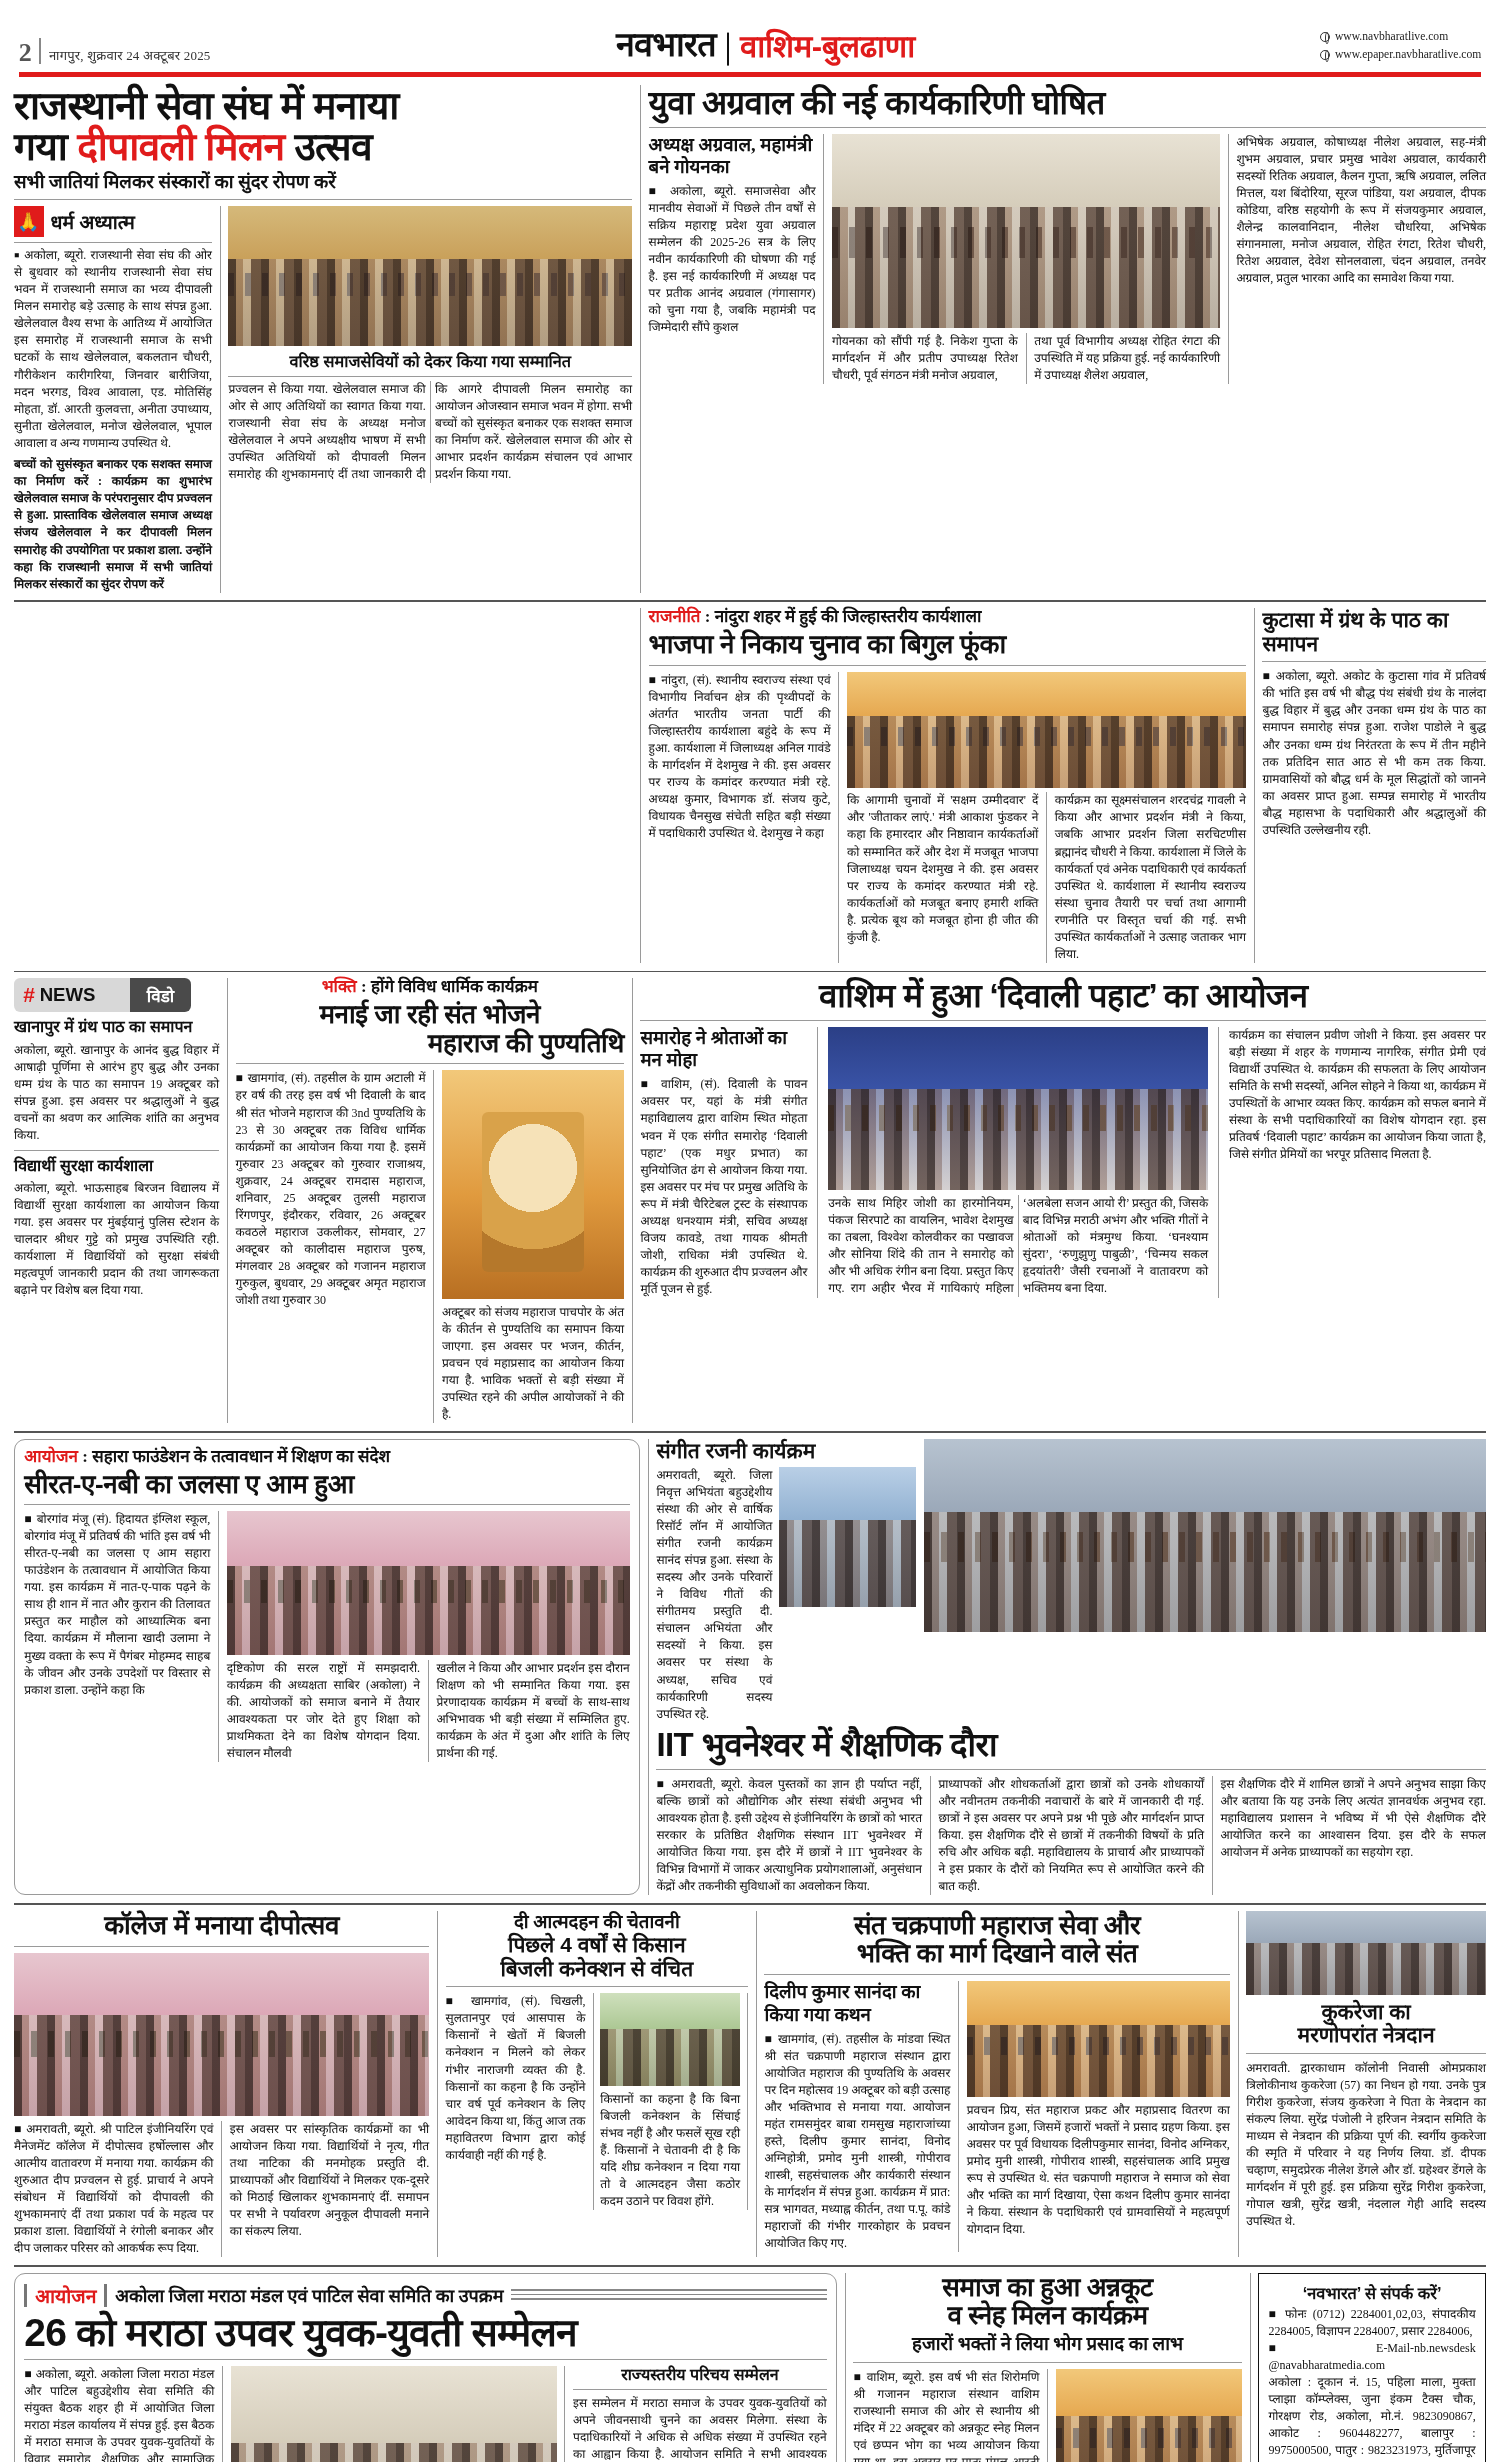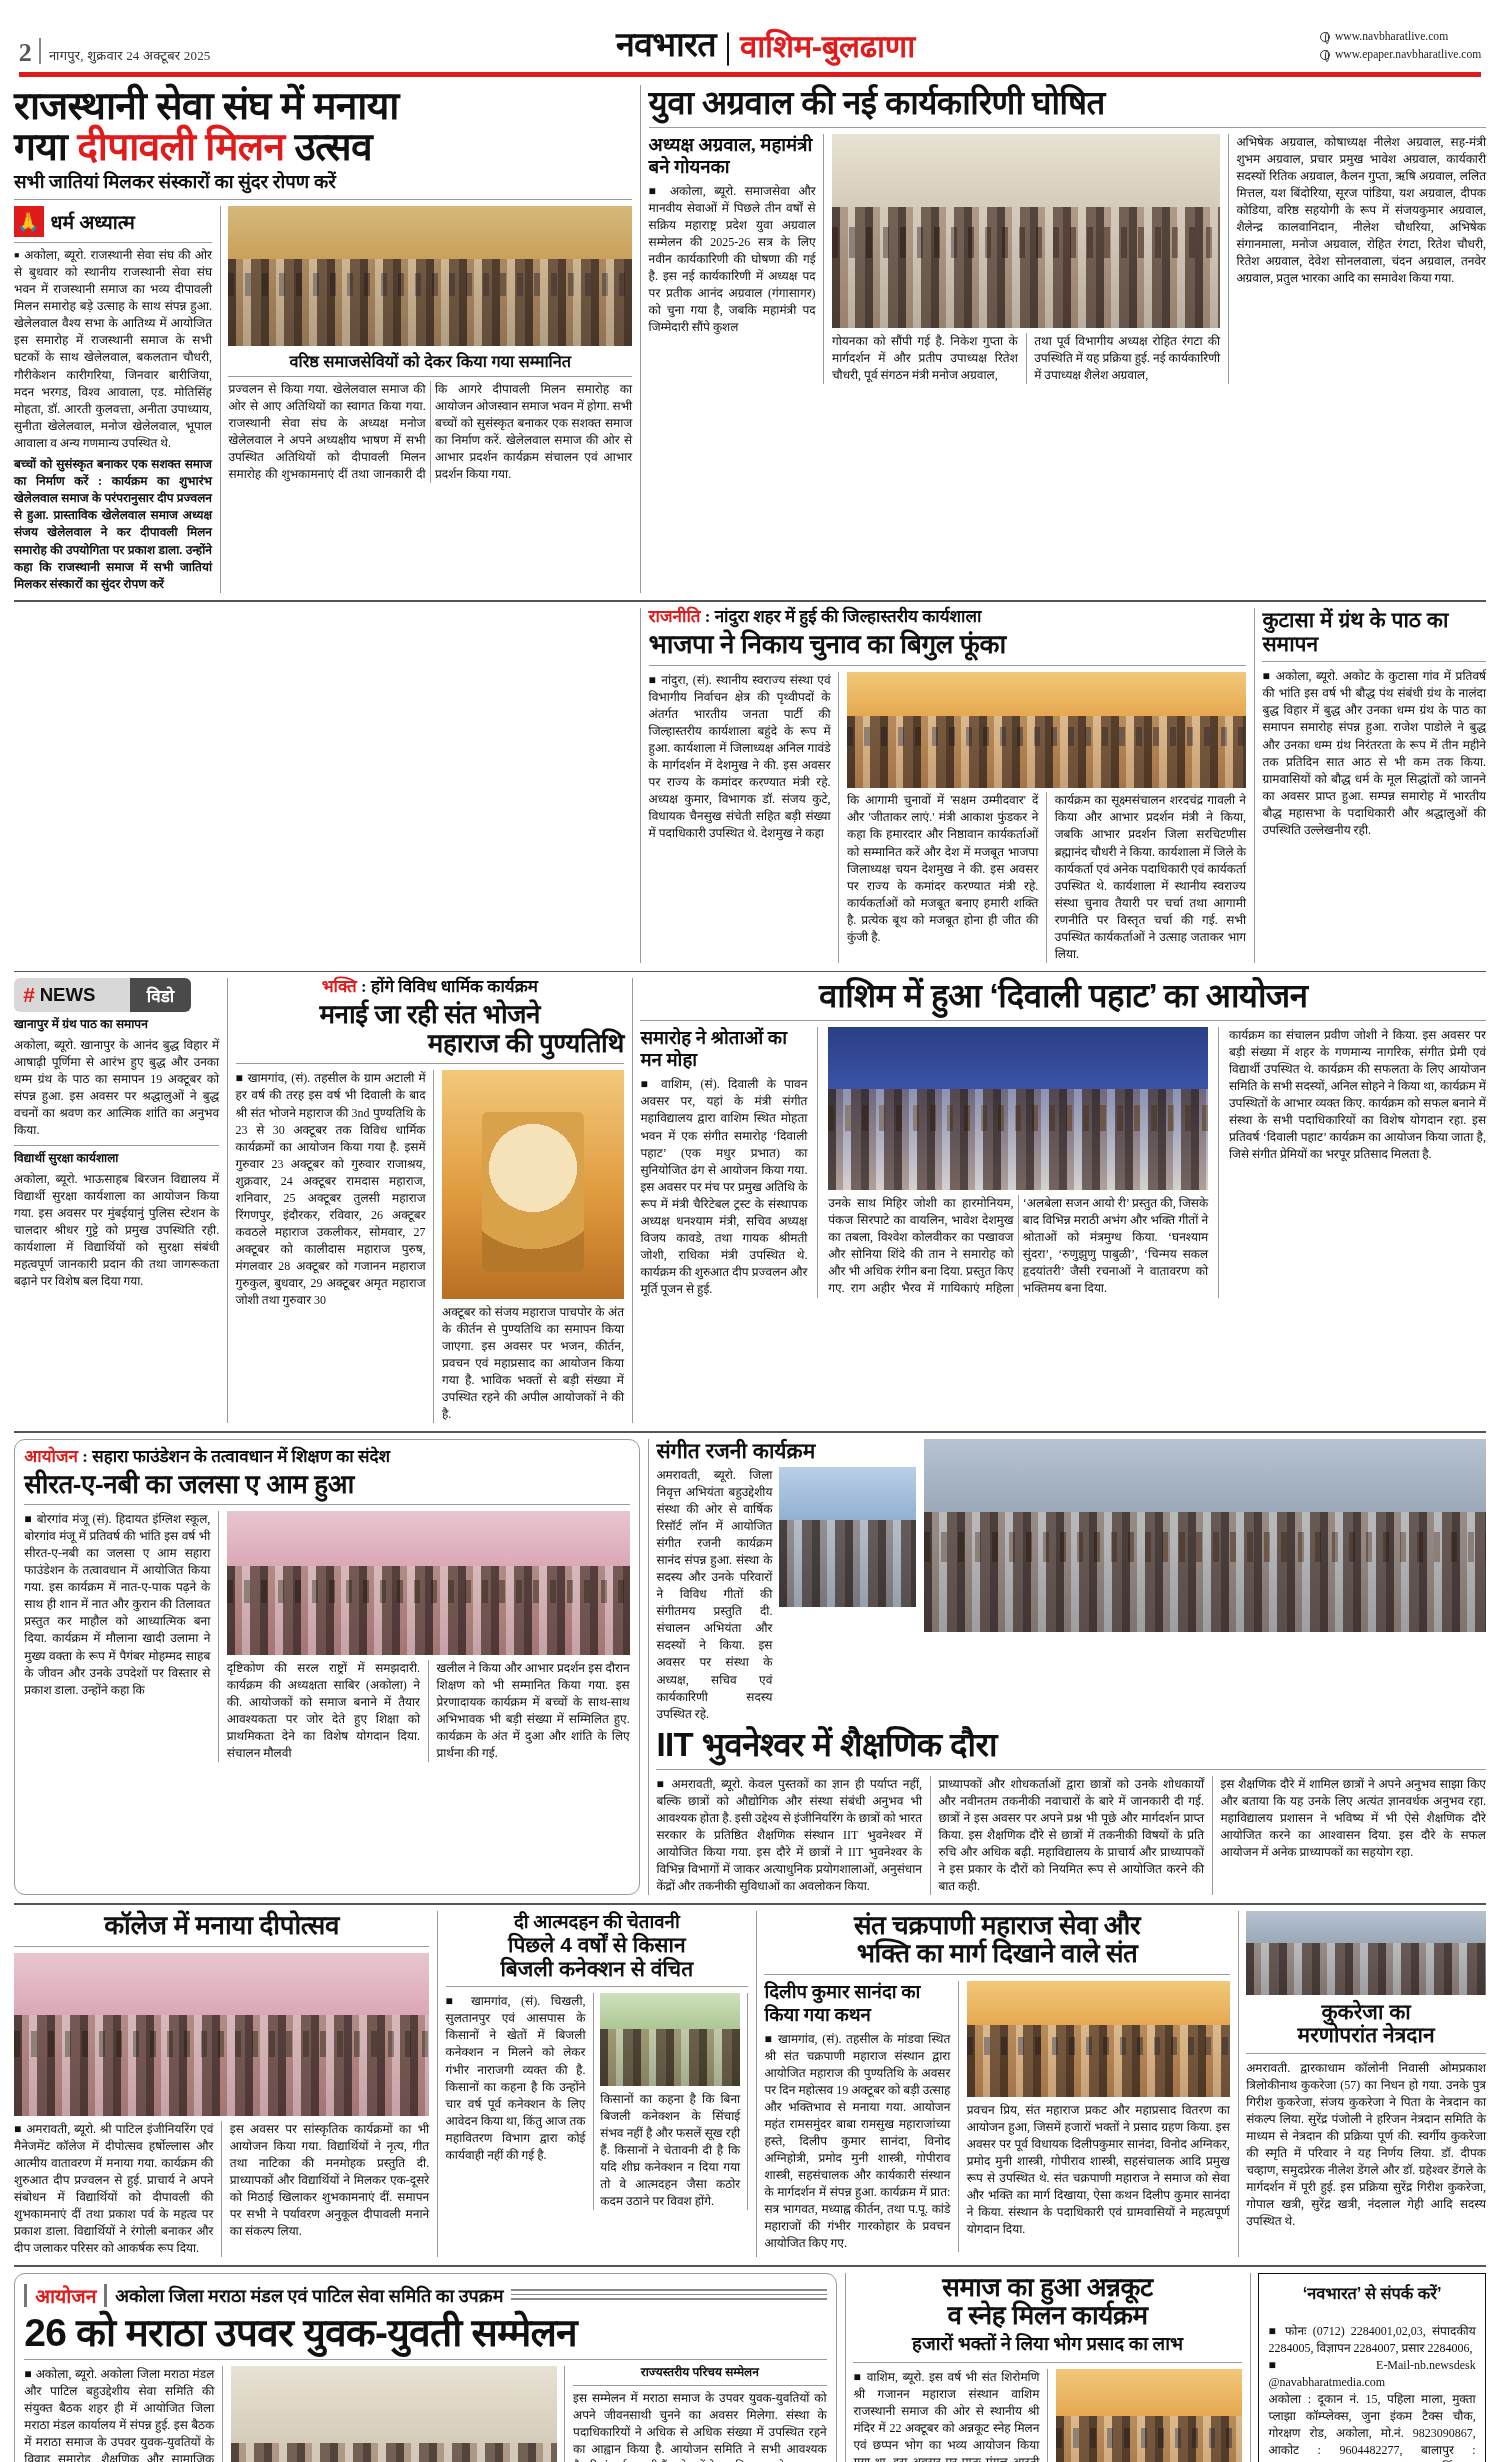--- a/index.html
+++ b/index.html
@@ -45,21 +45,21 @@
   .kicker .tag { color: #e01b1b; font-weight: 900; }
   .hl-xxl { font-family: "Liberation Sans", sans-serif; font-weight: 900;
             font-size: 39px; line-height: 1.06; letter-spacing: -0.8px; }
   .hl-xl  { font-family: "Liberation Sans", sans-serif; font-weight: 900;
             font-size: 33px; line-height: 1.08; letter-spacing: -0.6px; }
   .hl-lg  { font-family: "Liberation Sans", sans-serif; font-weight: 900;
             font-size: 26px; line-height: 1.1; letter-spacing: -0.4px; }
   .hl-md  { font-family: "Liberation Sans", sans-serif; font-weight: 800;
             font-size: 21px; line-height: 1.12; }
   .hl-sm  { font-family: "Liberation Sans", sans-serif; font-weight: 700;
-            font-size: 12px; line-height: 1.15; }
+            font-size: 16px; line-height: 1.15; }
   .red { color: #e01b1b; }
   .subhead { font-size: 18.6px; font-weight: bold; line-height: 1.2; }
   .caption { font-family:"Liberation Sans", sans-serif; font-weight:700;
              font-size: 16.3px; line-height: 1.15; text-align:center; }
 
   
   .photo { position: relative; overflow: hidden; background: #c9cfd6; }
   .ph-stage { background: linear-gradient(180deg,#d5b97a 0%,#c9a05a 38%,#8a6a3a 100%); }
   .ph-hall { background: linear-gradient(180deg,#e8e2d4 0%,#cfc6b2 50%,#9a8f7c 100%); }
   .ph-crowd { background: linear-gradient(180deg,#b7c3d0 0%,#8e9cae 55%,#5e6b7d 100%); }
@@ -96,21 +96,21 @@
 
   .ayojan-tag { display:flex; align-items:center; gap:7.8px; }
   .ay-bar { width: 3.1px; height: 23px; background:#777; }
   .ay-word { color:#e01b1b; font-weight:900; font-size: 19.4px;
              font-family:"Liberation Sans",sans-serif; }
   .ay-rest { font-size: 18px; font-weight:600; }
   .ay-lines { flex:1; height: 12.4px;
               background: repeating-linear-gradient(180deg,#888 0 1.6px, transparent 1.6px 4.7px); }
 
   .contactbox { border: 1.6px solid #111; padding: 7.8px 9.3px; }
-  .cb-title { text-align:center; font-weight: 900; font-size: 16.3px; margin-bottom: 19px;
+  .cb-title { text-align:center; font-weight: 900; font-size: 16.3px; margin-bottom: 2px;
               font-family:"Liberation Sans",sans-serif; }
   .cb-text { font-size: 12px; line-height: 1.42; text-align: justify; }
 
   .rounded-box { border: 1.2px solid #9a9a9a; border-radius: 11px; }
 </style>
 </head>
 <body>
 
 <div class="page">
 

